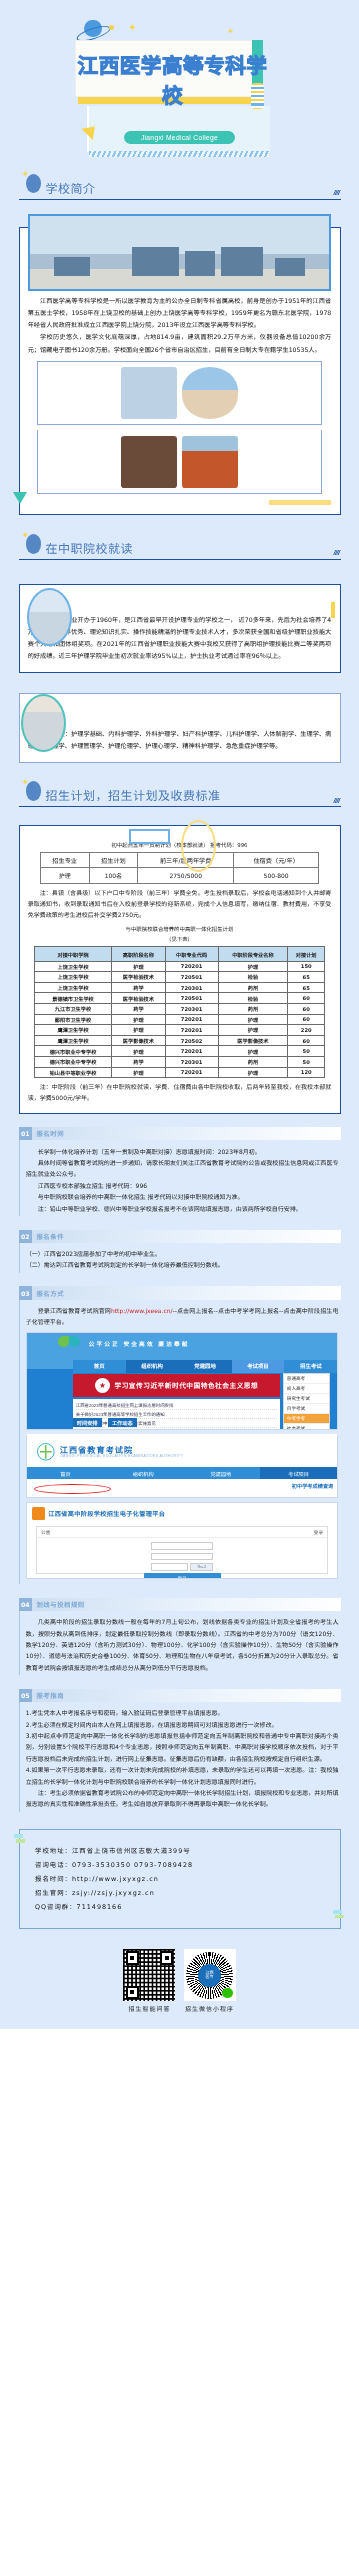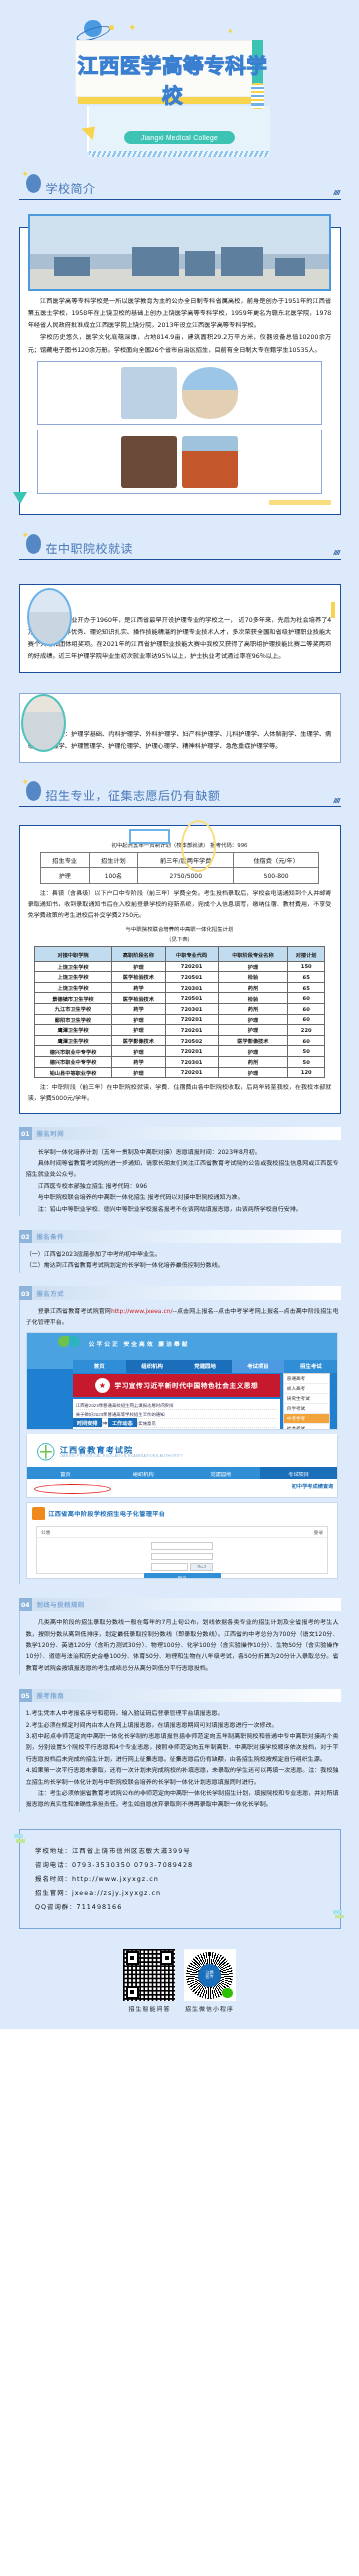--- a/index.html
+++ b/index.html
@@ -247,21 +247,21 @@
       <div class="oval-img teal"></div>
     </div>
     <div class="panel" style="margin-top:20.6px;padding-top:34px;border-color:#8fa9d6;">
       <p class="body">主干课程：护理学基础、内科护理学、外科护理学、妇产科护理学、儿科护理学、人体解剖学、生理学、病理学、药理学、护理管理学、护理伦理学、护理心理学、精神科护理学、急危重症护理学等。</p>
     </div>
   </div>
 
   <div class="sec-head">
     <span class="sec-bub-spark">✦</span>
     <div class="sec-bub"></div>
-    <div class="sec-title">招生专业，征集志愿后仍有缺额</div>
+    <div class="sec-title">招生计划，招生计划及收费标准</div>
     <div class="sec-rule"></div>
     <div class="sec-slash">////</div>
   </div>
 
   <div style="position:relative;">
     <div class="deco-rect" style="left:129px;top:4.1px;"></div>
     <div class="deco-oval" style="left:181px;top:-5.2px;"></div>
 
     <div class="panel" style="margin-top:17.5px;padding-top:13.4px;">
 
@@ -512,21 +512,21 @@
       <i style="background:#a9e4f0;left:0;top:0;"></i>
       <i style="background:#bfe89b;left:2.1px;top:4.6px;"></i>
     </div>
     <div class="cdeco" style="right:-5.2px;bottom:4.1px;">
       <i style="background:#a9e4f0;left:0;top:0;"></i>
       <i style="background:#bfe89b;left:2.1px;top:4.6px;"></i>
     </div>
     <p>学校地址：江西省上饶市信州区志敏大道399号</p>
     <p>咨询电话：0793-3530350          0793-7089428</p>
     <p>报名时间：http://www.jxyxgz.cn</p>
-    <p>招生官网：jxeea://zsjy.jxyxgz.cn</p>
+    <p>招生官网：zsjy://zsjy.jxyxgz.cn</p>
     <p>QQ咨询群：711498166</p>
   </div>
 
   <div class="qrs">
     <div class="qr-wrap">
       <div class="qr qrA">
         <div class="qr-fp" style="left:2.1px;top:2.1px;">
             <i></i>
           </div>
         <div class="qr-fp" style="right:2.1px;top:2.1px;">

